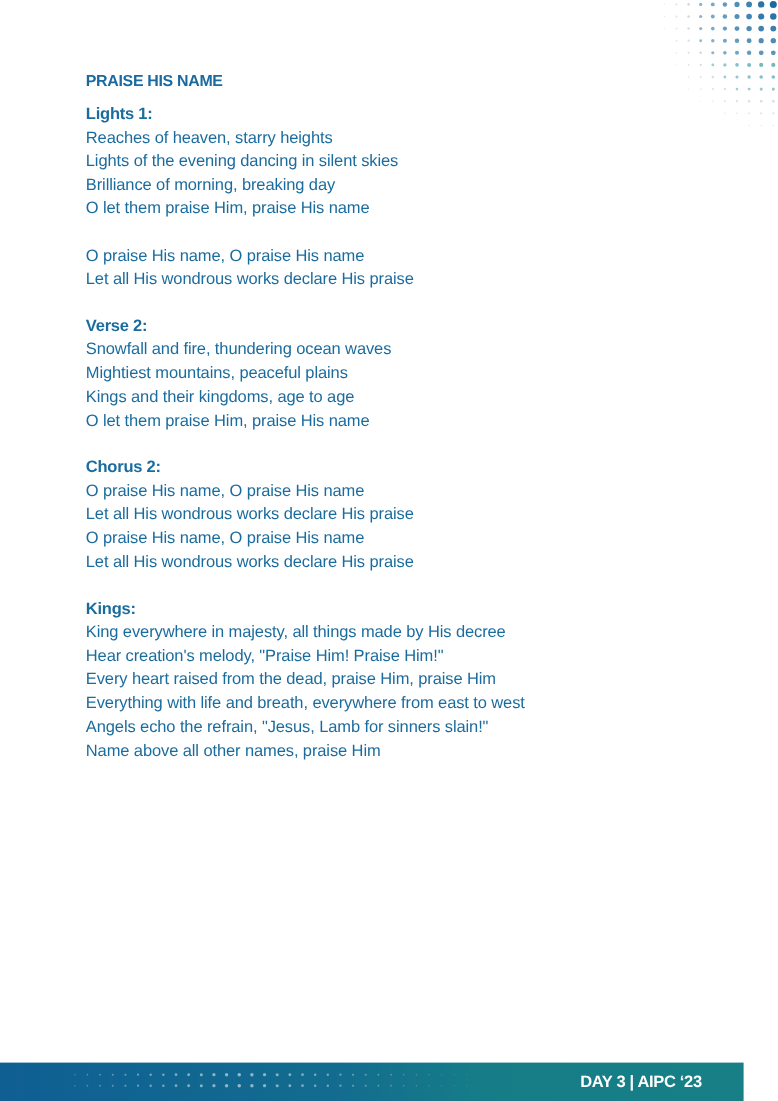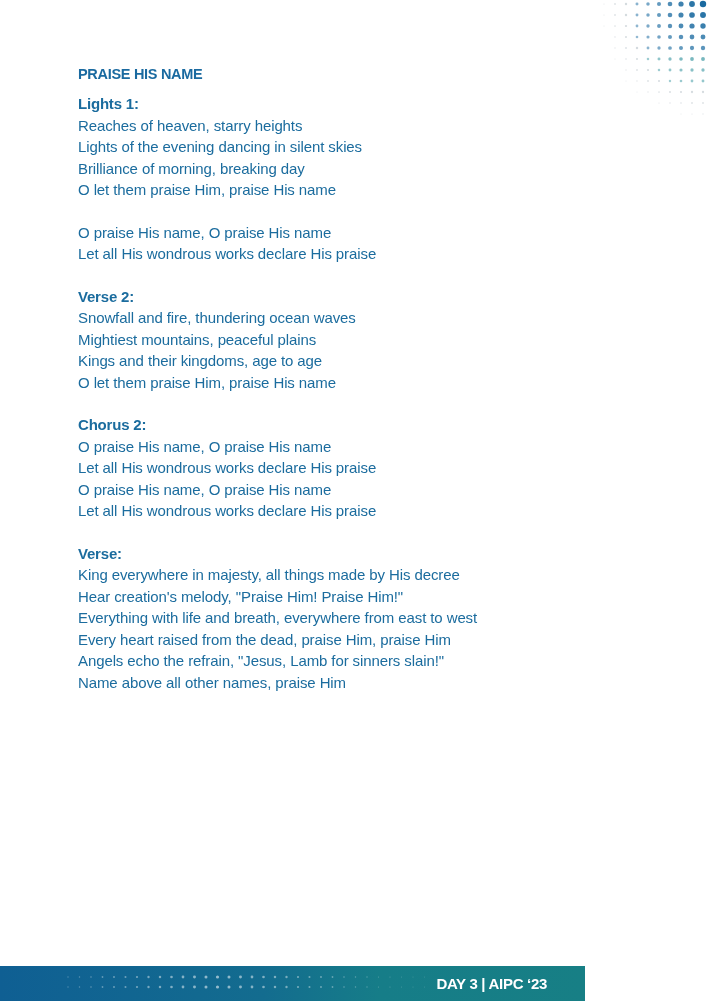--- a/index.html
+++ b/index.html
@@ -9,21 +9,21 @@
     .title {
       position: absolute; left: 78px; top: 66px;
       font-size: 14.5px; font-weight: bold; letter-spacing: -0.3px; color: #1a6aa0;
     }
     .content { position: absolute; left: 78px; top: 93px; width: 600px; }
     .section { margin-bottom: 21px; }
     .section-heading { font-size: 15px; font-weight: bold; line-height: 21.5px; color: #1b6c9e; letter-spacing: -0.2px; }
     .line { font-size: 15px; line-height: 21.5px; color: #1b6c9e; white-space: nowrap; letter-spacing: -0.1px; }
     .dots { position: absolute; right: 0; top: 0; width: 130px; height: 130px; }
     .footer {
-      position: absolute; left: 0; top: 966px; width: 585px; height: 35px;
+      position: absolute; left: 0; top: 966px; width: 676px; height: 35px;
       background: linear-gradient(to right, #0f5f93 0%, #136c8f 45%, #167d88 65%, #177f85 100%);
     }
     .footer-dots { position: absolute; left: 60px; top: 0; width: 380px; height: 35px; }
     .footer-label {
       position: absolute; right: 38px; top: 9px;
       font-size: 15px; font-weight: bold; color: #ffffff; letter-spacing: -0.3px;
     }
   </style>
 </head>
 <body>
@@ -143,25 +143,25 @@
       <div class="line">O let them praise Him, praise His name</div>
     </div>
     <div class="section">
       <div class="section-heading">Chorus 2:</div>
       <div class="line">O praise His name, O praise His name</div>
       <div class="line">Let all His wondrous works declare His praise</div>
       <div class="line">O praise His name, O praise His name</div>
       <div class="line">Let all His wondrous works declare His praise</div>
     </div>
     <div class="section">
-      <div class="section-heading">Verse:</div>
+      <div class="section-heading">Kings:</div>
       <div class="line">King everywhere in majesty, all things made by His decree</div>
       <div class="line">Hear creation's melody, "Praise Him! Praise Him!"</div>
+      <div class="line">Every heart raised from the dead, praise Him, praise Him</div>
       <div class="line">Everything with life and breath, everywhere from east to west</div>
-      <div class="line">Every heart raised from the dead, praise Him, praise Him</div>
       <div class="line">Angels echo the refrain, "Jesus, Lamb for sinners slain!"</div>
       <div class="line">Name above all other names, praise Him</div>
     </div>
   </div>
 
   <div class="footer">
     <svg class="footer-dots" viewBox="0 0 380 35" id="footer-dots-svg">
         <circle cx="8" cy="11" r="0.69" fill="#ffffff" opacity="0.29"></circle>
         <circle cx="19.5" cy="11" r="0.76" fill="#ffffff" opacity="0.31"></circle>
         <circle cx="31" cy="11" r="0.83" fill="#ffffff" opacity="0.33"></circle>

